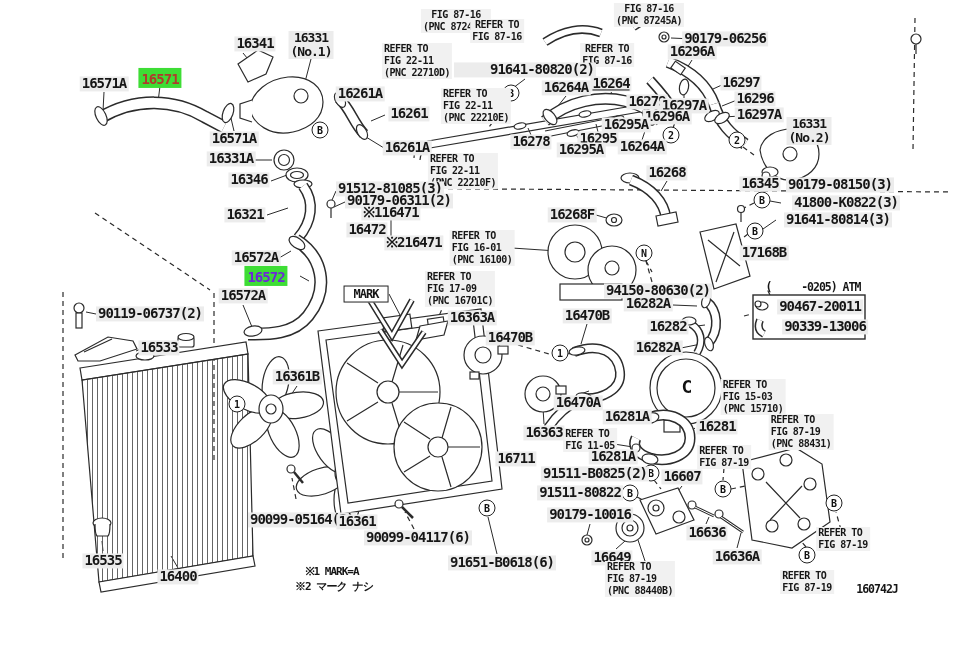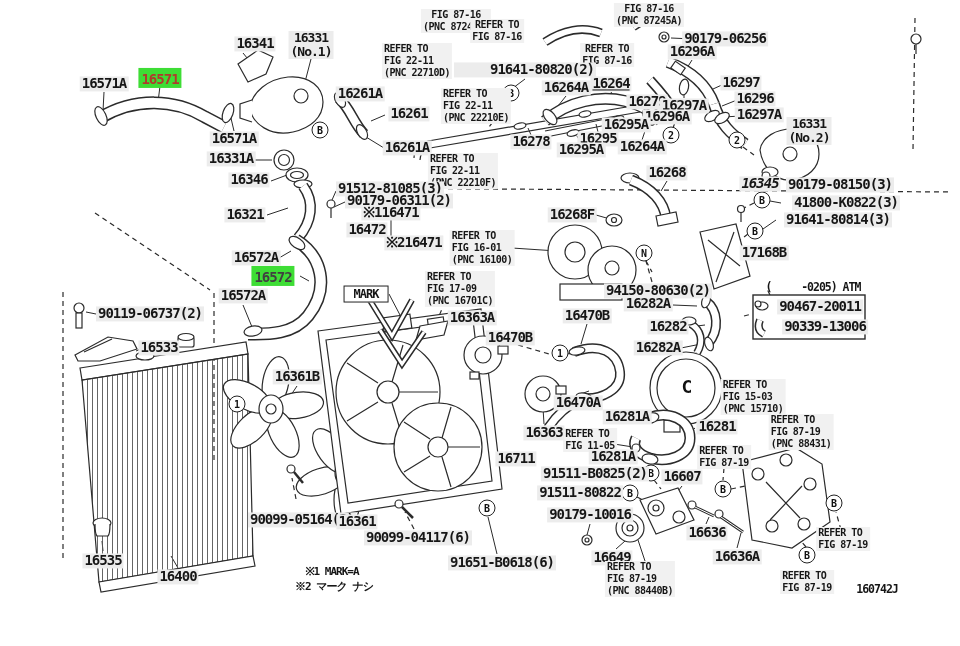--- a/index.html
+++ b/index.html
@@ -447,21 +447,21 @@
     <div class="lbl part" style="left: 390px; top: 189px;">91512-81085(3)</div>
     <div class="lbl part" style="left: 399px; top: 201px;">90179-06311(2)</div>
     <div class="lbl part" style="left: 391px; top: 213px;">※116471</div>
     <div class="lbl part" style="left: 367px; top: 230px;">16472</div>
     <div class="lbl part" style="left: 414px; top: 243px;">※216471</div>
     <div class="lbl part" style="left: 572px; top: 215px;">16268F</div>
     <div class="lbl ref" style="left: 482px; top: 248px;">REFER TO
 FIG 16-01
 (PNC 16100)</div>
     <div class="lbl part" style="left: 667px; top: 173px;">16268</div>
-    <div class="lbl part" style="left: 760px; top: 184px; font-style: italic;">16345</div>
+    <div class="lbl part" style="left: 760px; top: 184px;">16345</div>
     <div class="lbl part" style="left: 840px; top: 185px;">90179-08150(3)</div>
     <div class="lbl part" style="left: 846px; top: 203px;">41800-K0822(3)</div>
     <div class="lbl part" style="left: 838px; top: 220px;">91641-80814(3)</div>
     <div class="lbl part" style="left: 764px; top: 253px;">17168B</div>
     <div class="lbl part" style="left: 658px; top: 291px;">94150-80630(2)</div>
     <div class="lbl part" style="left: 648px; top: 304px;">16282A</div>
     <div class="lbl part" style="left: 668px; top: 327px;">16282</div>
     <div class="lbl part" style="left: 658px; top: 348px;">16282A</div>
     <div class="lbl atm" style="left: 813px; top: 287px;">(     -0205) ATM</div>
     <div class="lbl part" style="left: 820px; top: 307px;">90467-20011</div>
@@ -507,21 +507,21 @@
     <div class="lbl part" style="left: 302px; top: 508px; margin-top: 12px;">90099-05164(2)</div>
     <div class="lbl part" style="left: 357px; top: 522px;">16361</div>
     <div class="lbl part" style="left: 418px; top: 538px;">90099-04117(6)</div>
     <div class="lbl part" style="left: 502px; top: 563px;">91651-B0618(6)</div>
     <div class="lbl part" style="left: 516px; top: 459px;">16711</div>
     <div class="lbl note" style="left: 332px; top: 572px;">※1 MARK=A</div>
     <div class="lbl note" style="left: 334px; top: 587px;">※2 マーク ナシ</div>
     <div class="lbl part" style="left: 150px; top: 314px;">90119-06737(2)</div>
     <div class="lbl part" style="left: 159px; top: 348px;">16533</div>
     <div class="lbl part" style="left: 256px; top: 258px;">16572A</div>
-    <div class="lbl hl" style="left: 273px; top: 276px; background: rgb(62, 221, 53); color: #404040; text-align: right;">16572</div>
+    <div class="lbl hl" style="left: 266px; top: 276px; background: rgb(62, 221, 53); color: #6d28d9; text-align: right;">16572</div>
     <div class="lbl part" style="left: 243px; top: 296px;">16572A</div>
     <div class="lbl part" style="left: 297px; top: 377px;">16361B</div>
     <div class="lbl part" style="left: 544px; top: 433px;">16363</div>
     <div class="callout" style="left: 320px; top: 130px;">B</div>
     <div class="callout" style="left: 511px; top: 93px;">B</div>
     <div class="callout" style="left: 671px; top: 135px;">2</div>
     <div class="callout" style="left: 737px; top: 140px;">2</div>
     <div class="callout" style="left: 762px; top: 200px;">B</div>
     <div class="callout" style="left: 755px; top: 231px;">B</div>
     <div class="callout" style="left: 644px; top: 253px;">N</div>

